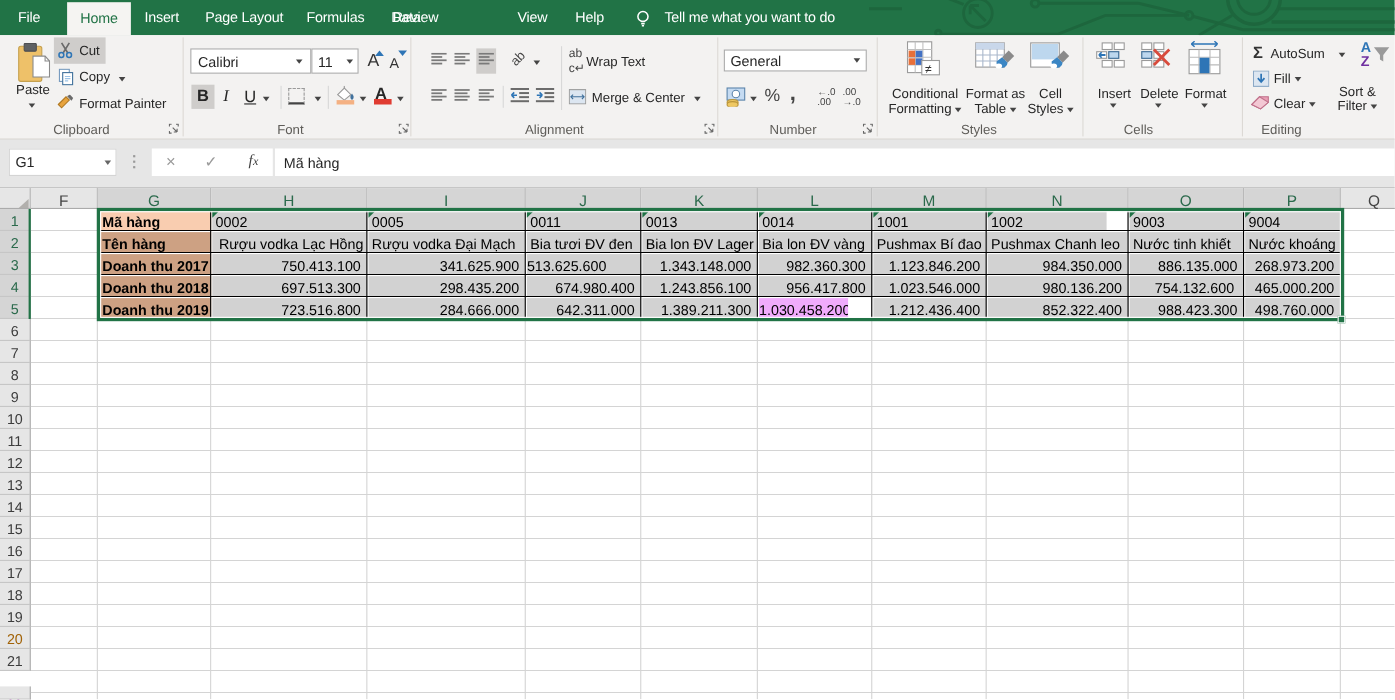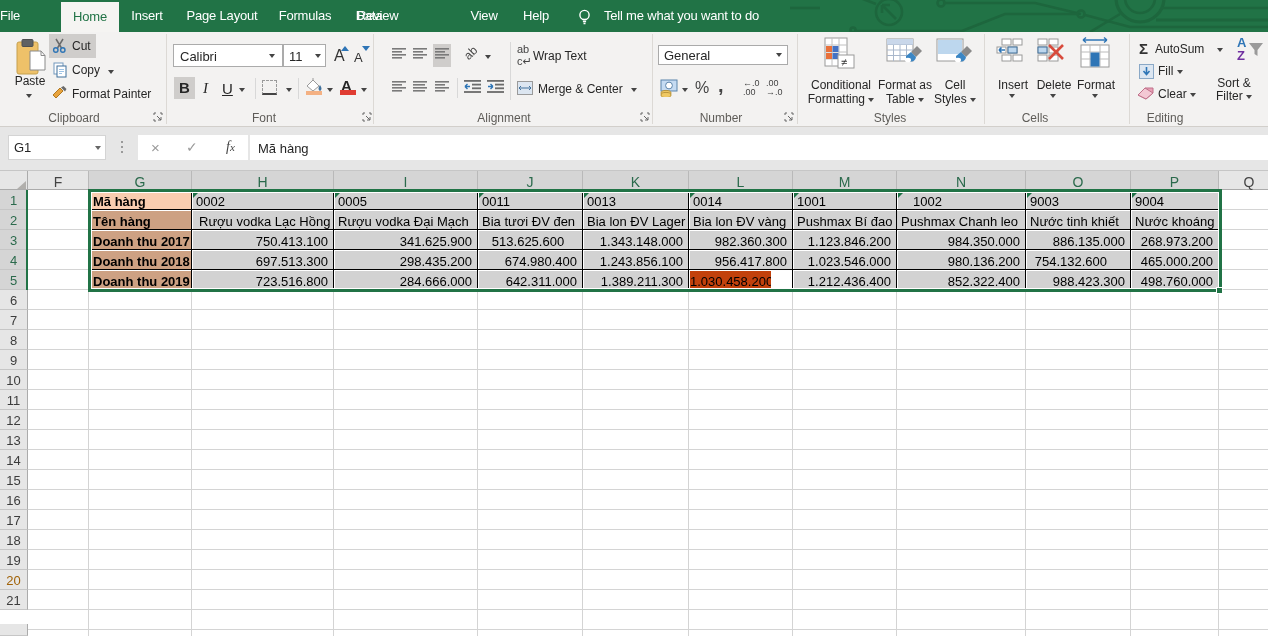--- a/index.html
+++ b/index.html
@@ -31,21 +31,21 @@
 <path d="M366 20 L420 20 L478 20" stroke-width="3"></path>
 </g>
 <g stroke="#1d663d" fill="none">
 <circle cx="350" cy="-2" r="24" stroke-width="3.2"></circle>
 <circle cx="350" cy="-2" r="15" stroke-width="2.6"></circle>
 <path d="M372 8 L430 8 L478 8" stroke-width="2.6"></path>
 <path d="M330 14 L300 32" stroke-width="2.6"></path>
 </g>
     </svg>
 <div class="abs" style="left:61px;top:2px;width:58px;height:30px;background:#f5f4f2"></div>
-<div class="abs tabtxt" style="left:0;top:0;width:53px;text-align:left">File</div>
+<div class="abs tabtxt" style="left:0;top:0;width:53px;text-align:center">File</div>
 <div class="abs" style="left:61px;top:0;width:58px;text-align:center;color:#217346;font-size:13px;letter-spacing:-0.2px;line-height:33px">Home</div>
 <div class="abs tabtxt" style="left:77px;top:0;width:140px;text-align:center">Insert</div>
 <div class="abs tabtxt" style="left:152px;top:0;width:140px;text-align:center">Page Layout</div>
 <div class="abs tabtxt" style="left:235px;top:0;width:140px;text-align:center">Formulas</div>
 <div class="abs tabtxt" style="left:299px;top:0;width:140px;text-align:center">Data</div>
 <div class="abs tabtxt" style="left:357px;top:0;width:140px;text-align:left">Review</div>
 <div class="abs tabtxt" style="left:414px;top:0;width:140px;text-align:center">View</div>
 <div class="abs tabtxt" style="left:466px;top:0;width:140px;text-align:center">Help</div>
 <svg class="abs" style="left:577px;top:9px" width="15" height="17" viewBox="0 0 15 17">
 <g stroke="#fff" stroke-width="1.4" fill="none">
@@ -418,59 +418,59 @@
         <line x1="0" y1="439.5" x2="1240" y2="439.5"></line>
       </g>
     </svg>
 <div class="cell" style="left:90px;top:191px;width:102px;height:19px;background:#f9cdb0;font-weight:bold;padding-left:3px">Mã hàng</div>
 <div class="cell" style="left:193px;top:191px;width:141px;height:19px;background:#d2d2d2;padding-left:3px">0002</div>
 <div class="cell" style="left:335px;top:191px;width:143px;height:19px;background:#d2d2d2;padding-left:3px">0005</div>
 <div class="cell" style="left:479px;top:191px;width:104px;height:19px;background:#d2d2d2;padding-left:3px">0011</div>
 <div class="cell" style="left:584px;top:191px;width:105px;height:19px;background:#d2d2d2;padding-left:3px">0013</div>
 <div class="cell" style="left:690px;top:191px;width:103px;height:19px;background:#d2d2d2;padding-left:3px">0014</div>
 <div class="cell" style="left:794px;top:191px;width:103px;height:19px;background:#d2d2d2;padding-left:3px">1001</div>
-<div class="cell" style="left:898px;top:191px;width:128px;height:19px;background:#d2d2d2;padding-left:15px">1002</div>
+<div class="cell" style="left:898px;top:191px;width:108px;height:19px;background:#d2d2d2;padding-left:3px">1002</div>
 <div class="cell" style="left:1027px;top:191px;width:104px;height:19px;background:#d2d2d2;padding-left:3px">9003</div>
 <div class="cell" style="left:1132px;top:191px;width:87px;height:19px;background:#d2d2d2;padding-left:3px">9004</div>
 <div class="cell" style="left:90px;top:211px;width:102px;height:19px;background:#cda183;font-weight:bold;padding-left:3px">Tên hàng</div>
 <div class="cell" style="left:193px;top:211px;width:141px;height:19px;background:#d2d2d2;padding-left:6px">Rượu vodka Lạc Hồng</div>
 <div class="cell" style="left:335px;top:211px;width:143px;height:19px;background:#d2d2d2;padding-left:3px">Rượu vodka Đại Mạch</div>
 <div class="cell" style="left:479px;top:211px;width:104px;height:19px;background:#d2d2d2;padding-left:3px">Bia tươi ĐV đen</div>
 <div class="cell" style="left:584px;top:211px;width:105px;height:19px;background:#d2d2d2;padding-left:3px">Bia lon ĐV Lager</div>
 <div class="cell" style="left:690px;top:211px;width:103px;height:19px;background:#d2d2d2;padding-left:3px">Bia lon ĐV vàng</div>
 <div class="cell" style="left:794px;top:211px;width:117px;height:19px;background:#d2d2d2;padding-left:3px">Pushmax Bí đao</div>
 <div class="cell" style="left:898px;top:211px;width:128px;height:19px;background:#d2d2d2;padding-left:3px">Pushmax Chanh leo</div>
 <div class="cell" style="left:1027px;top:211px;width:104px;height:19px;background:#d2d2d2;padding-left:3px">Nước tinh khiết</div>
 <div class="cell" style="left:1132px;top:211px;width:87px;height:19px;background:#d2d2d2;padding-left:3px">Nước khoáng</div>
 <div class="cell" style="left:90px;top:231px;width:102px;height:19px;background:#cda183;font-weight:bold;padding-left:3px">Doanh thu 2017</div>
 <div class="cell" style="left:193px;top:231px;width:141px;height:19px;background:#d2d2d2;text-align:right;padding-right:6px">750.413.100</div>
 <div class="cell" style="left:335px;top:231px;width:143px;height:19px;background:#d2d2d2;text-align:right;padding-right:6px">341.625.900</div>
-<div class="cell" style="left:479px;top:231px;width:104px;height:19px;background:#d2d2d2;text-align:center;padding-right:6px">513.625.600</div>
+<div class="cell" style="left:479px;top:231px;width:104px;height:19px;background:#d2d2d2;text-align:left;padding-right:6px">513.625.600</div>
 <div class="cell" style="left:584px;top:231px;width:105px;height:19px;background:#d2d2d2;text-align:right;padding-right:6px">1.343.148.000</div>
 <div class="cell" style="left:690px;top:231px;width:103px;height:19px;background:#d2d2d2;text-align:right;padding-right:6px">982.360.300</div>
 <div class="cell" style="left:794px;top:231px;width:103px;height:19px;background:#d2d2d2;text-align:right;padding-right:6px">1.123.846.200</div>
 <div class="cell" style="left:898px;top:231px;width:128px;height:19px;background:#d2d2d2;text-align:right;padding-right:6px">984.350.000</div>
 <div class="cell" style="left:1027px;top:231px;width:104px;height:19px;background:#d2d2d2;text-align:right;padding-right:6px">886.135.000</div>
 <div class="cell" style="left:1132px;top:231px;width:87px;height:19px;background:#d2d2d2;text-align:right;padding-right:6px">268.973.200</div>
 <div class="cell" style="left:90px;top:251px;width:102px;height:19px;background:#cda183;font-weight:bold;padding-left:3px">Doanh thu 2018</div>
 <div class="cell" style="left:193px;top:251px;width:141px;height:19px;background:#d2d2d2;text-align:right;padding-right:6px">697.513.300</div>
 <div class="cell" style="left:335px;top:251px;width:143px;height:19px;background:#d2d2d2;text-align:right;padding-right:6px">298.435.200</div>
 <div class="cell" style="left:479px;top:251px;width:104px;height:19px;background:#d2d2d2;text-align:right;padding-right:6px">674.980.400</div>
 <div class="cell" style="left:584px;top:251px;width:105px;height:19px;background:#d2d2d2;text-align:right;padding-right:6px">1.243.856.100</div>
 <div class="cell" style="left:690px;top:251px;width:103px;height:19px;background:#d2d2d2;text-align:right;padding-right:6px">956.417.800</div>
 <div class="cell" style="left:794px;top:251px;width:103px;height:19px;background:#d2d2d2;text-align:right;padding-right:6px">1.023.546.000</div>
 <div class="cell" style="left:898px;top:251px;width:128px;height:19px;background:#d2d2d2;text-align:right;padding-right:6px">980.136.200</div>
-<div class="cell" style="left:1027px;top:251px;width:104px;height:19px;background:#d2d2d2;text-align:right;padding-right:24px">754.132.600</div>
+<div class="cell" style="left:1027px;top:251px;width:104px;height:19px;background:#d2d2d2;text-align:right;padding-right:9px">754.132.600</div>
 <div class="cell" style="left:1132px;top:251px;width:87px;height:19px;background:#d2d2d2;text-align:right;padding-right:6px">465.000.200</div>
 <div class="cell" style="left:90px;top:271px;width:102px;height:19px;background:#cda183;font-weight:bold;padding-left:3px">Doanh thu 2019</div>
 <div class="cell" style="left:193px;top:271px;width:141px;height:19px;background:#d2d2d2;text-align:right;padding-right:6px">723.516.800</div>
 <div class="cell" style="left:335px;top:271px;width:143px;height:19px;background:#d2d2d2;text-align:right;padding-right:6px">284.666.000</div>
 <div class="cell" style="left:479px;top:271px;width:104px;height:19px;background:#d2d2d2;text-align:right;padding-right:6px">642.311.000</div>
 <div class="cell" style="left:584px;top:271px;width:105px;height:19px;background:#d2d2d2;text-align:right;padding-right:6px">1.389.211.300</div>
-<div class="cell" style="left:690px;top:271px;width:81px;height:19px;background:#c2410c;text-align:right;padding-right:6px">1.030.458.200</div>
+<div class="cell" style="left:690px;top:271px;width:81px;height:19px;background:#f0abfc;text-align:right;padding-right:6px">1.030.458.200</div>
 <div class="cell" style="left:794px;top:271px;width:103px;height:19px;background:#d2d2d2;text-align:right;padding-right:6px">1.212.436.400</div>
 <div class="cell" style="left:898px;top:271px;width:128px;height:19px;background:#d2d2d2;text-align:right;padding-right:6px">852.322.400</div>
 <div class="cell" style="left:1027px;top:271px;width:104px;height:19px;background:#d2d2d2;text-align:right;padding-right:6px">988.423.300</div>
 <div class="cell" style="left:1132px;top:271px;width:87px;height:19px;background:#d2d2d2;text-align:right;padding-right:6px">498.760.000</div>
 <svg class="abs" style="left:88px;top:190px" width="1132" height="101" viewBox="0 0 1132 101">
       <g stroke="#000" stroke-width="1">
         <line x1="103.5" y1="0" x2="103.5" y2="100"></line>
         <line x1="245.5" y1="0" x2="245.5" y2="100"></line>
         <line x1="389.5" y1="0" x2="389.5" y2="100"></line>
         <line x1="494.5" y1="0" x2="494.5" y2="100"></line>

